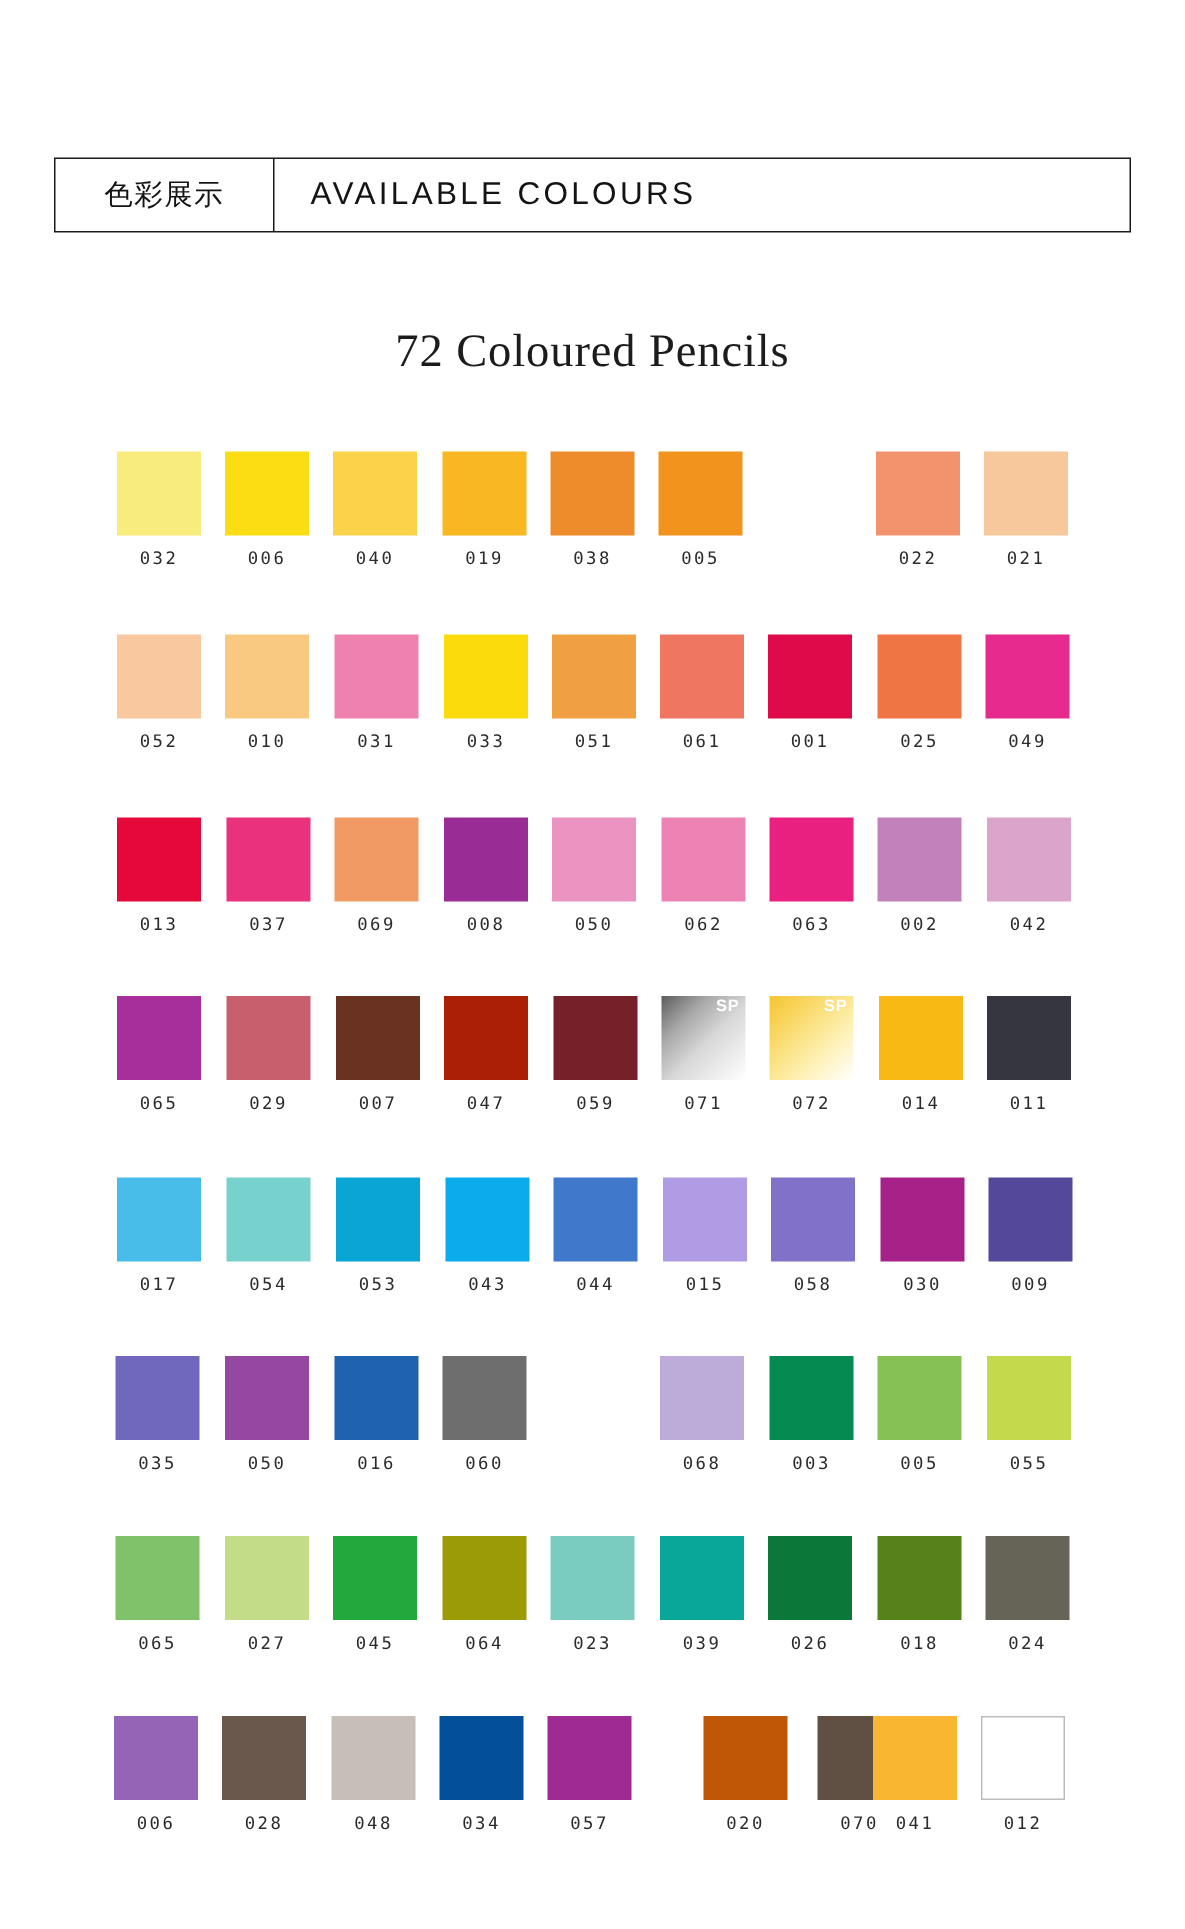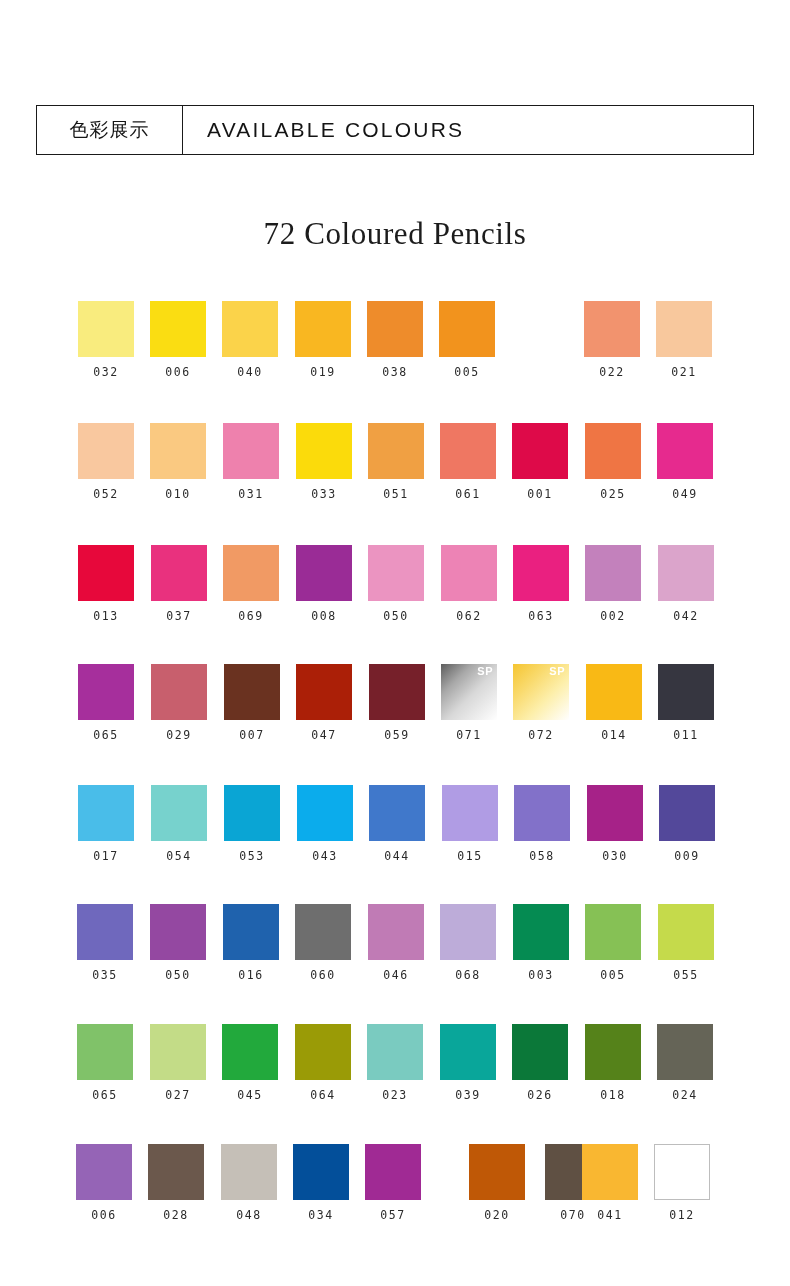--- a/index.html
+++ b/index.html
@@ -304,24 +304,20 @@
       <div class="swatch-code">050</div>
     </div>
     <div class="swatch-cell" style="left: 223px; top: 900px;">
       <div class="swatch-chip" style="background: rgb(31, 98, 173);"></div>
       <div class="swatch-code">016</div>
     </div>
     <div class="swatch-cell" style="left: 295px; top: 900px;">
       <div class="swatch-chip" style="background: rgb(110, 110, 110);"></div>
       <div class="swatch-code">060</div>
     </div>
-    <div class="swatch-cell" style="left: 368px; top: 900px;">
-      <div class="swatch-chip" style="background: rgb(192, 123, 181);"></div>
-      <div class="swatch-code">046</div>
-    </div>
     <div class="swatch-cell" style="left: 440px; top: 900px;">
       <div class="swatch-chip" style="background: rgb(189, 172, 217);"></div>
       <div class="swatch-code">068</div>
     </div>
     <div class="swatch-cell" style="left: 513px; top: 900px;">
       <div class="swatch-chip" style="background: rgb(5, 139, 82);"></div>
       <div class="swatch-code">003</div>
     </div>
     <div class="swatch-cell" style="left: 585px; top: 900px;">
       <div class="swatch-chip" style="background: rgb(134, 193, 85);"></div>

